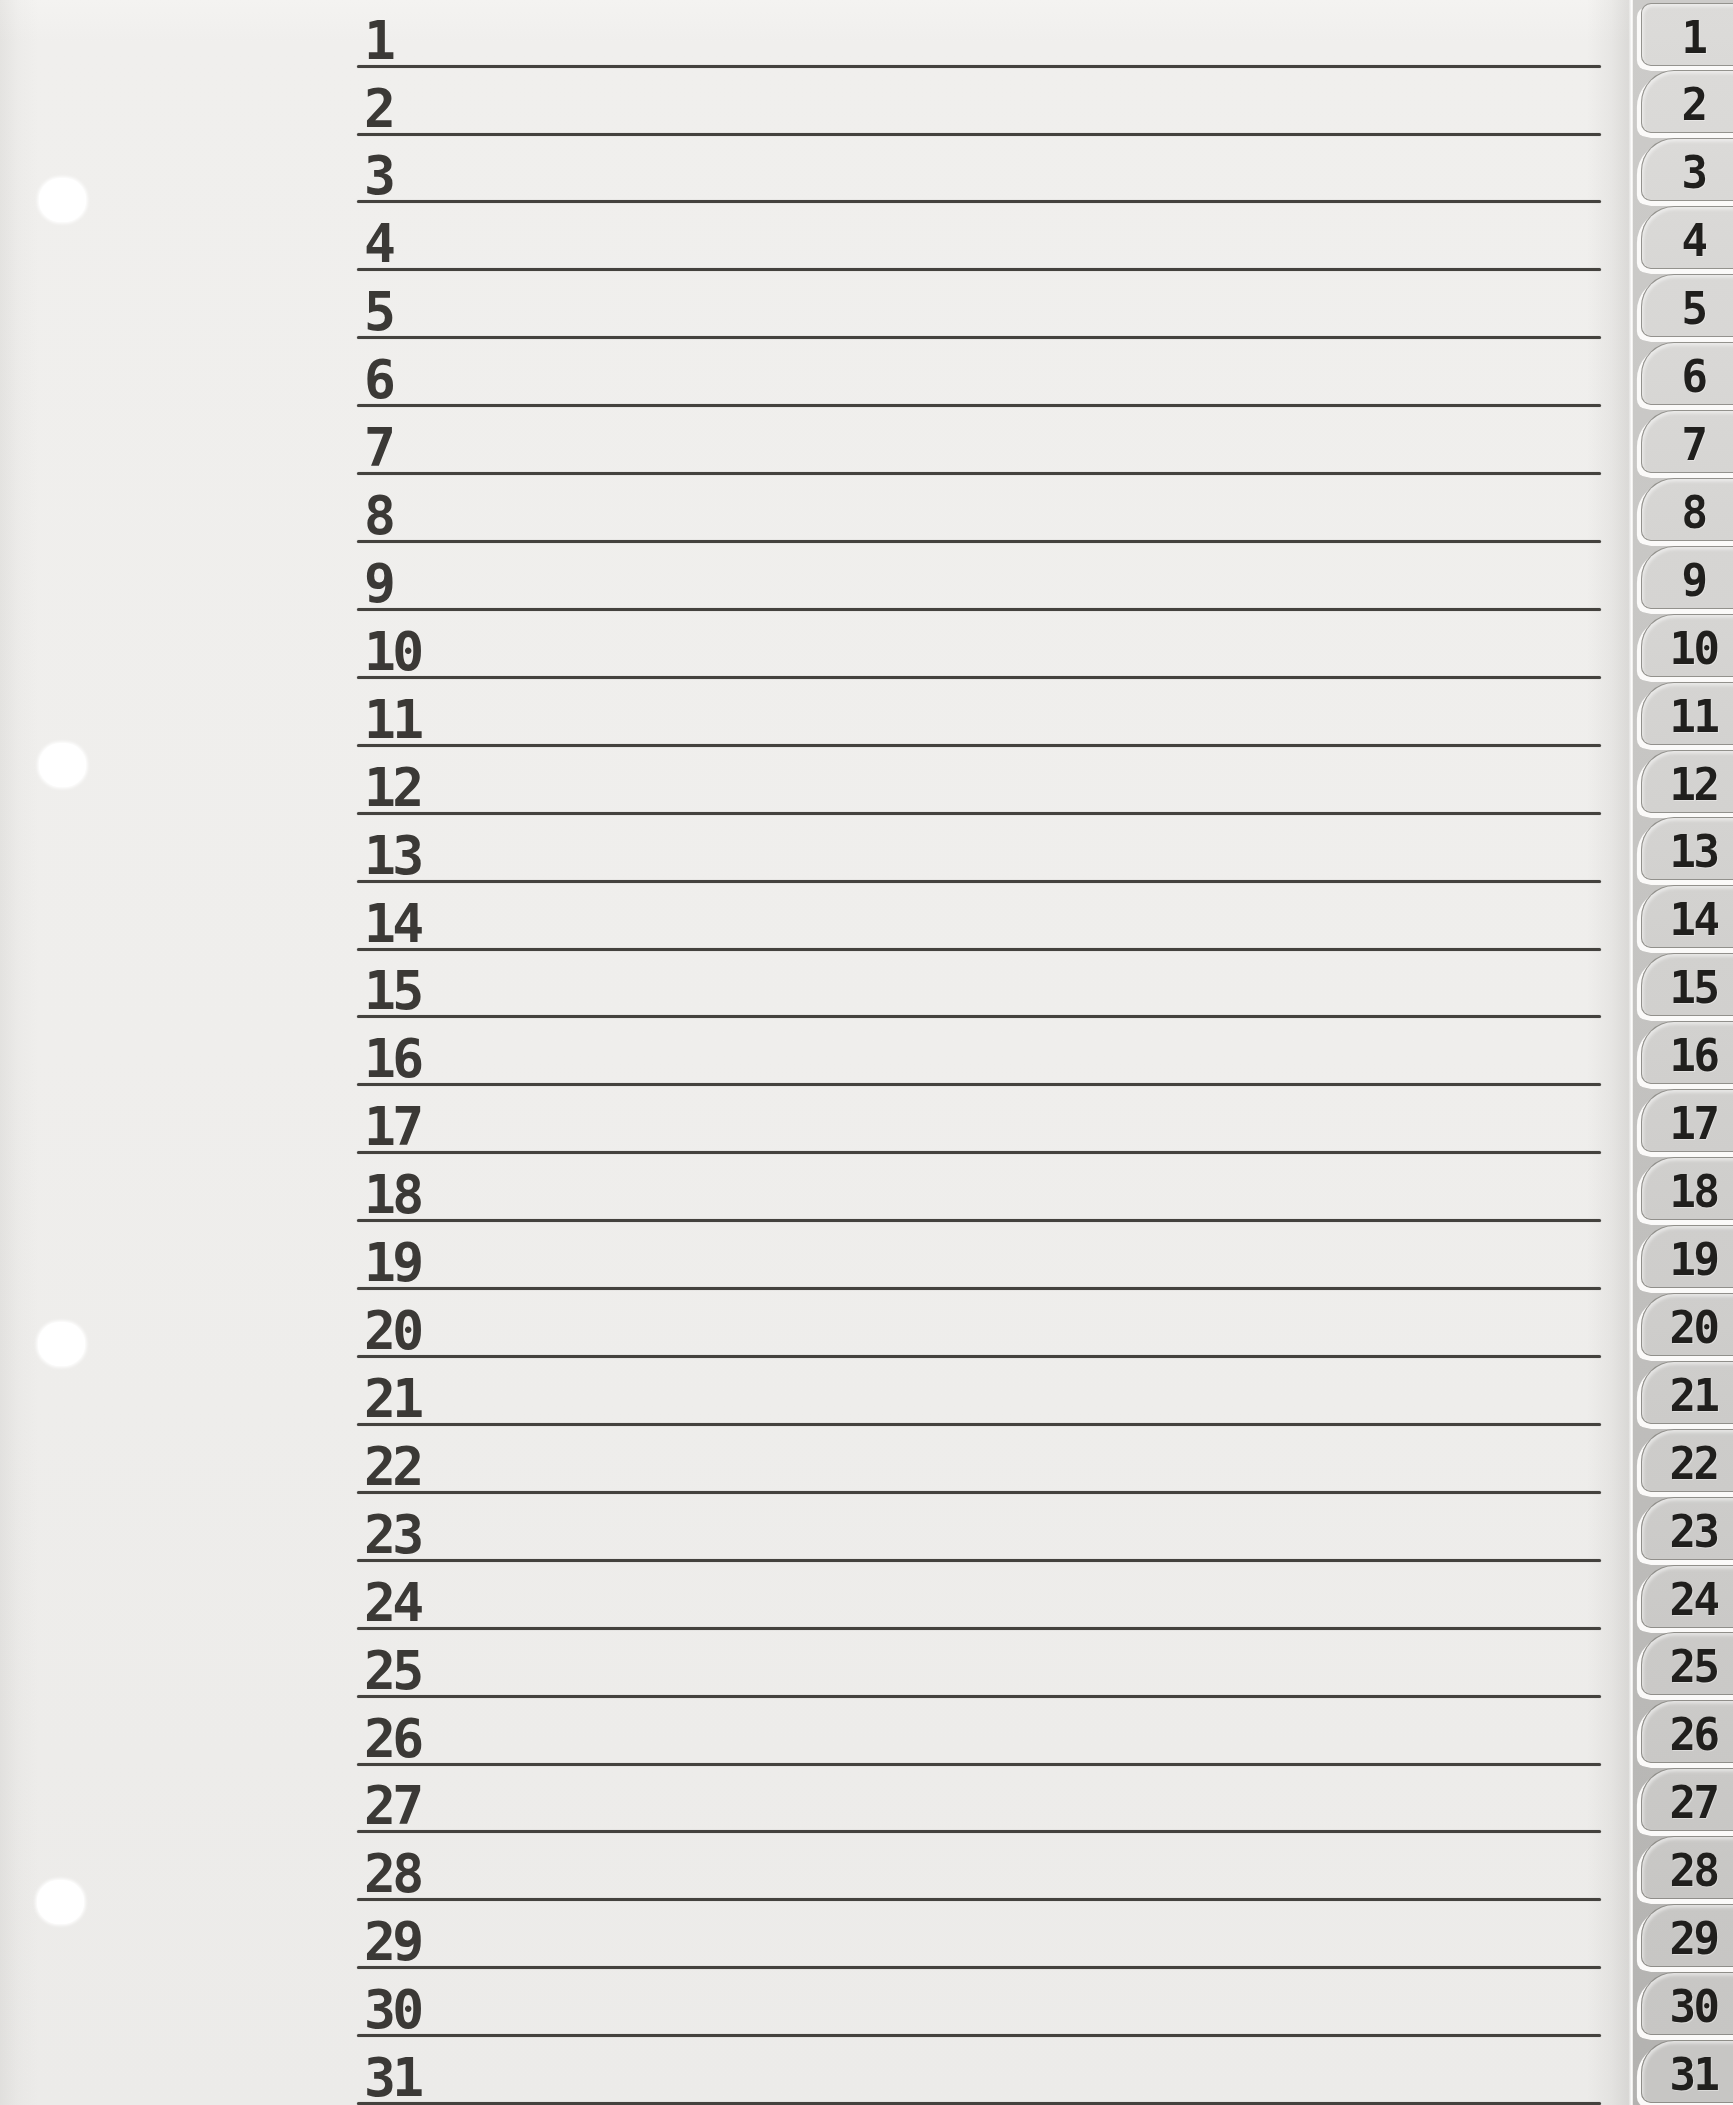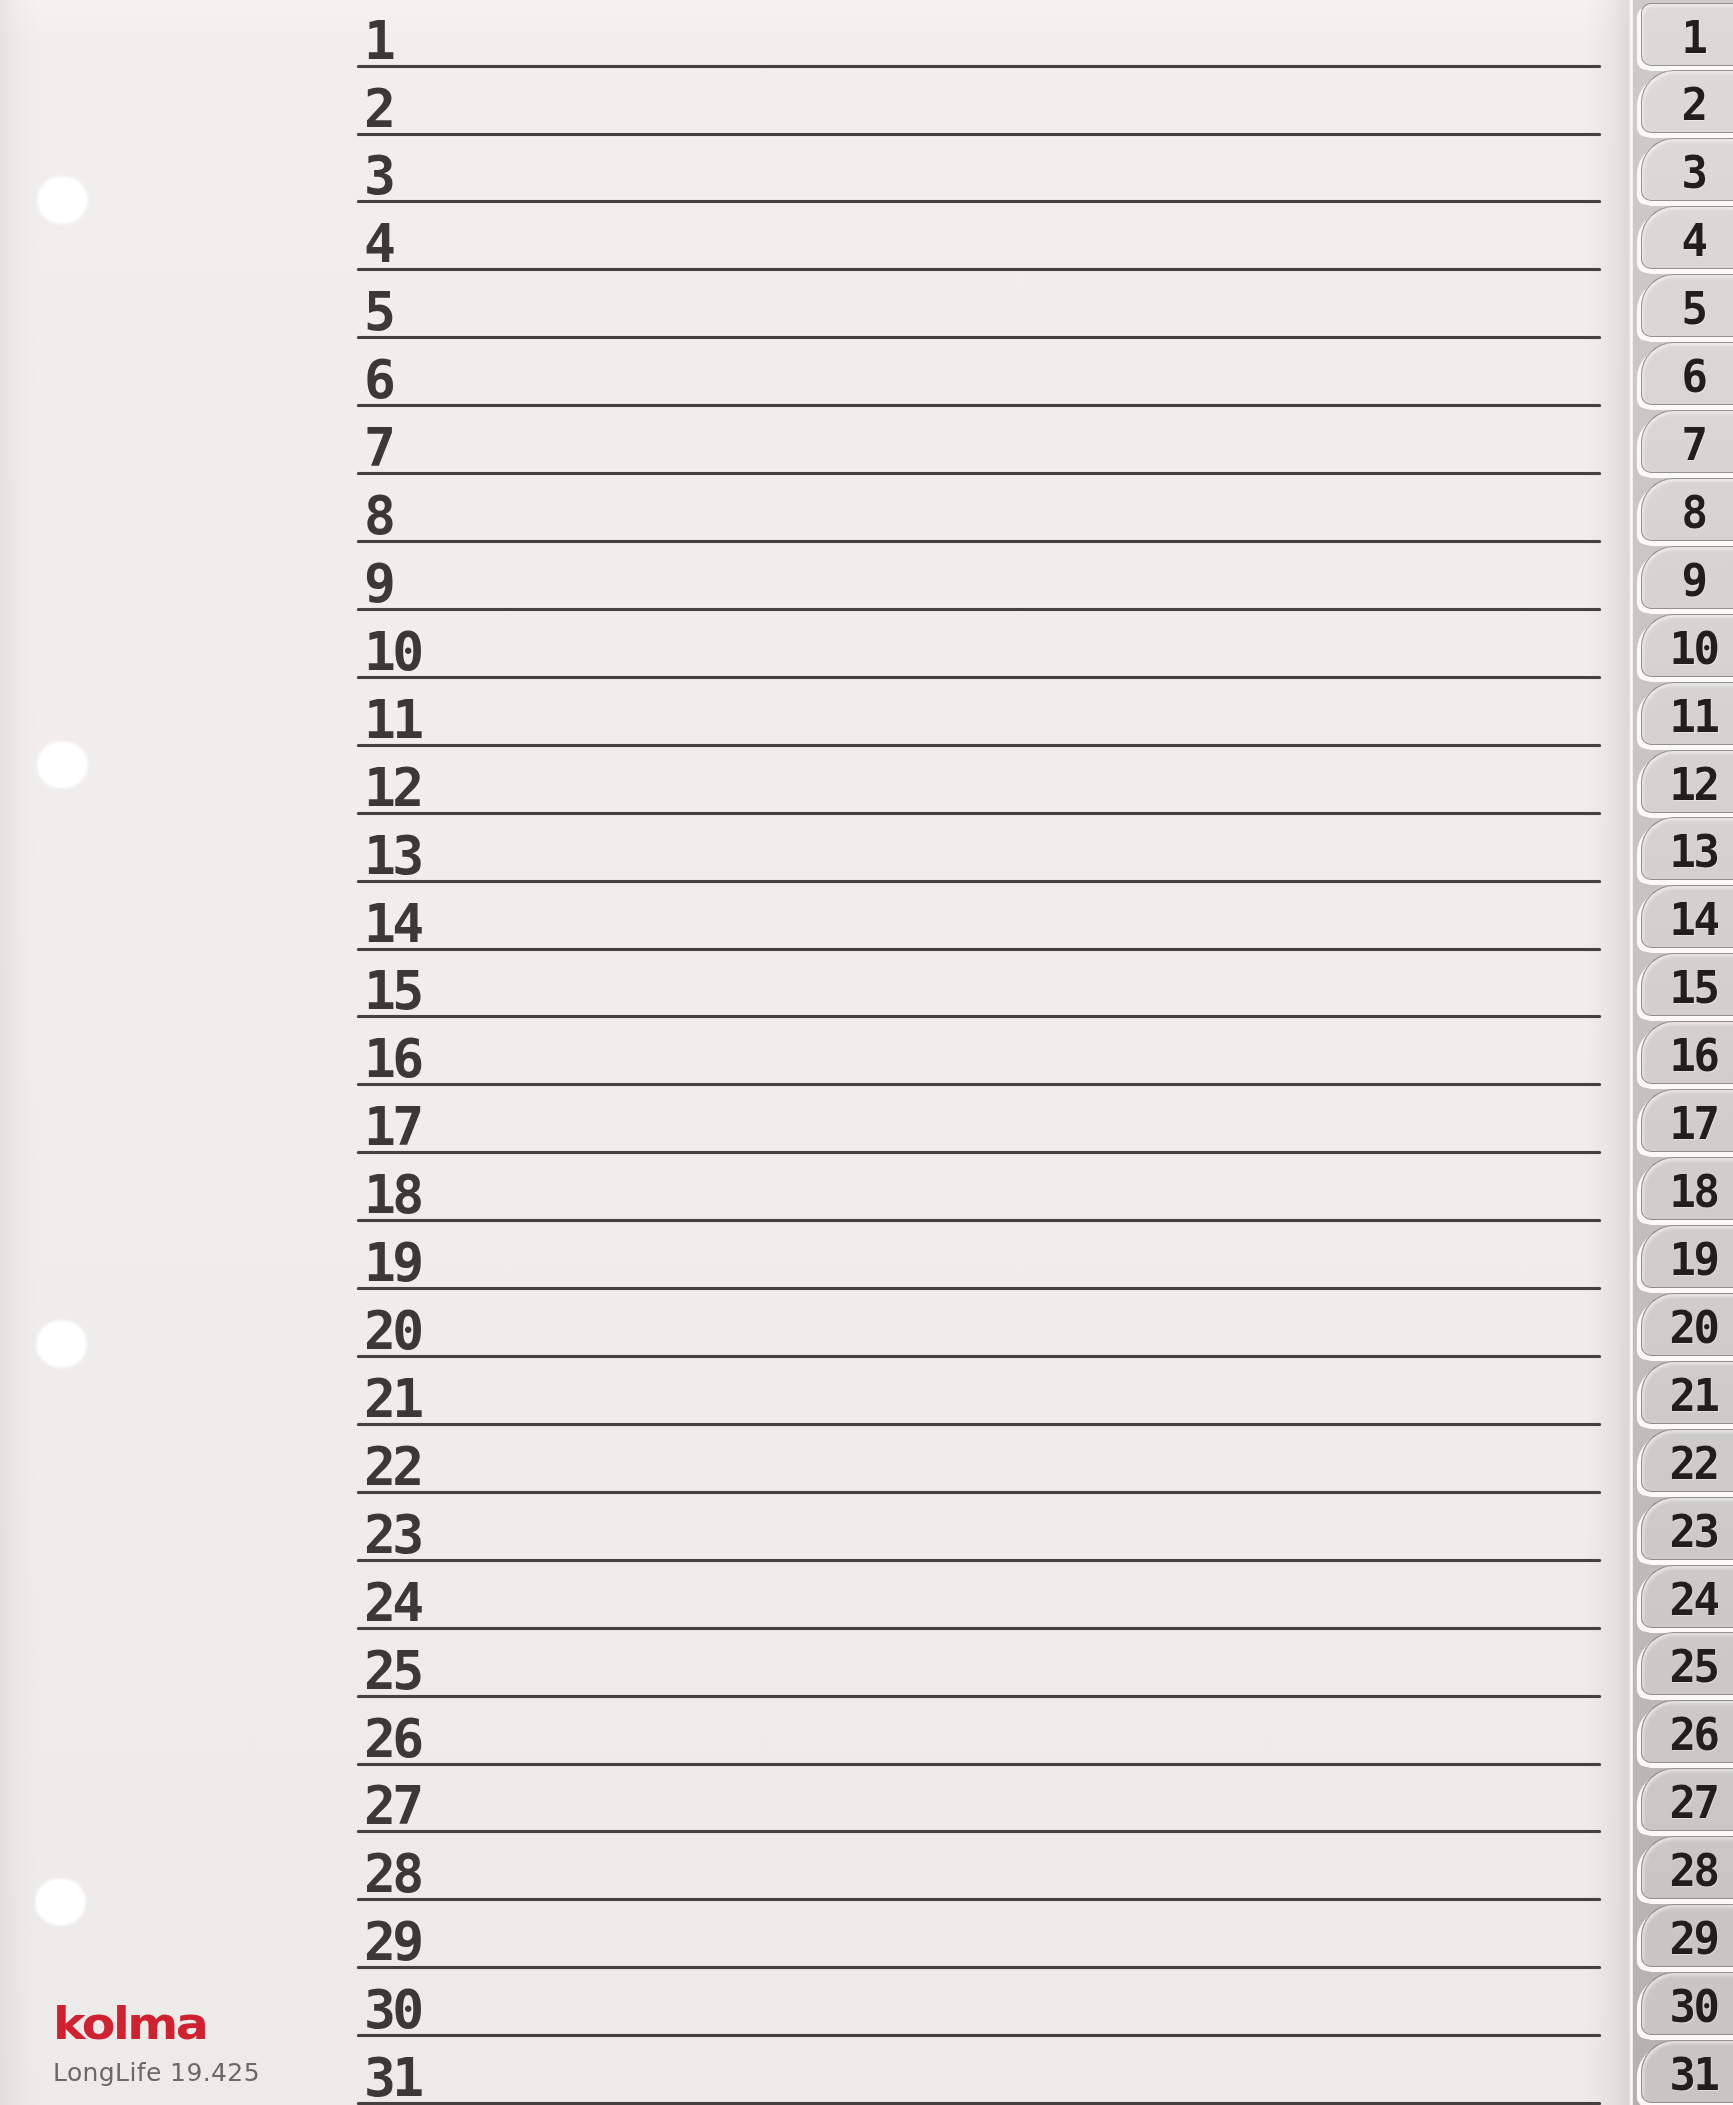--- a/index.html
+++ b/index.html
@@ -307,19 +307,15 @@
         <span class="tab-num" style="color: rgb(32, 31, 29);">29</span>
       </div>
       <div class="tab" style="top: 1972px; background: linear-gradient(rgb(200, 199, 197), rgb(199, 198, 196));">
         <span class="tab-num" style="color: rgb(32, 31, 29);">30</span>
       </div>
       <div class="tab" style="top: 2040px; background: linear-gradient(rgb(199, 198, 196), rgb(199, 198, 196));">
         <span class="tab-num" style="color: rgb(32, 31, 29);">31</span>
       </div>
     </div>
 
-  <div class="brand">
-    <span class="brand-logo" style="color: rgb(207, 33, 48);">kolma</span>
-    <span class="brand-product" style="color: rgb(106, 105, 102);">LongLife 19.425</span>
-  </div>
 
 </div>
 
 
 </body></html>

